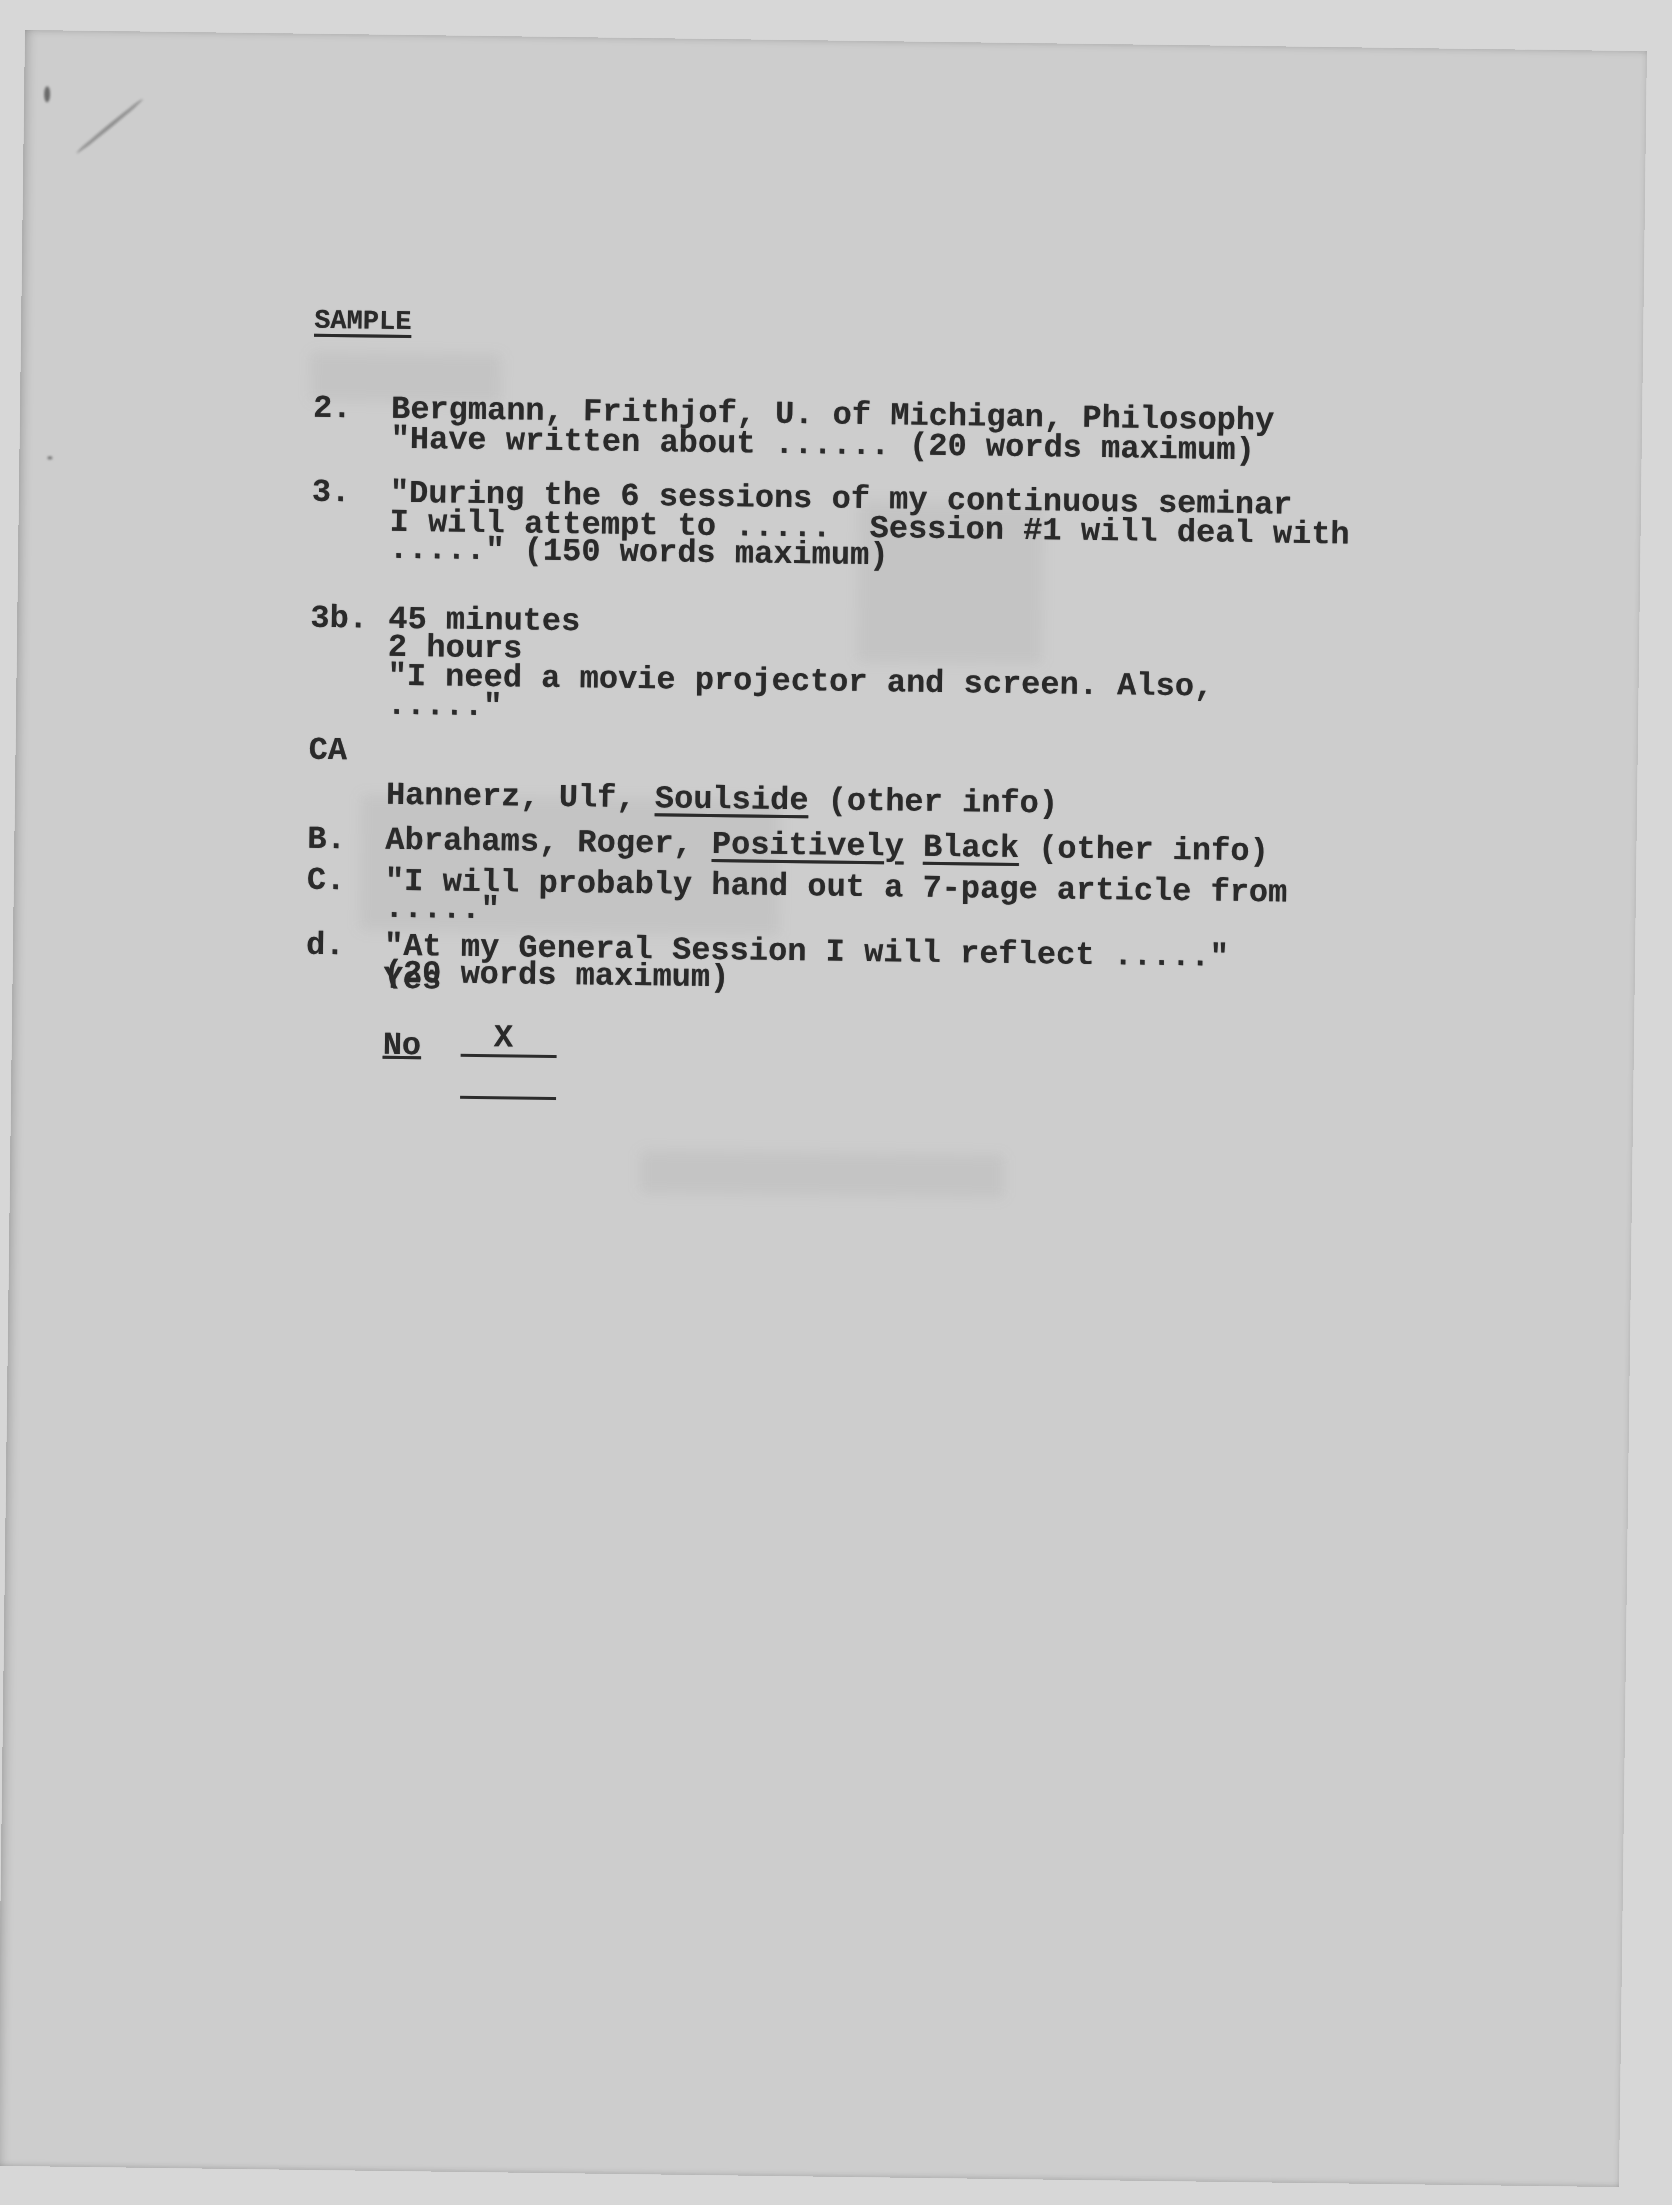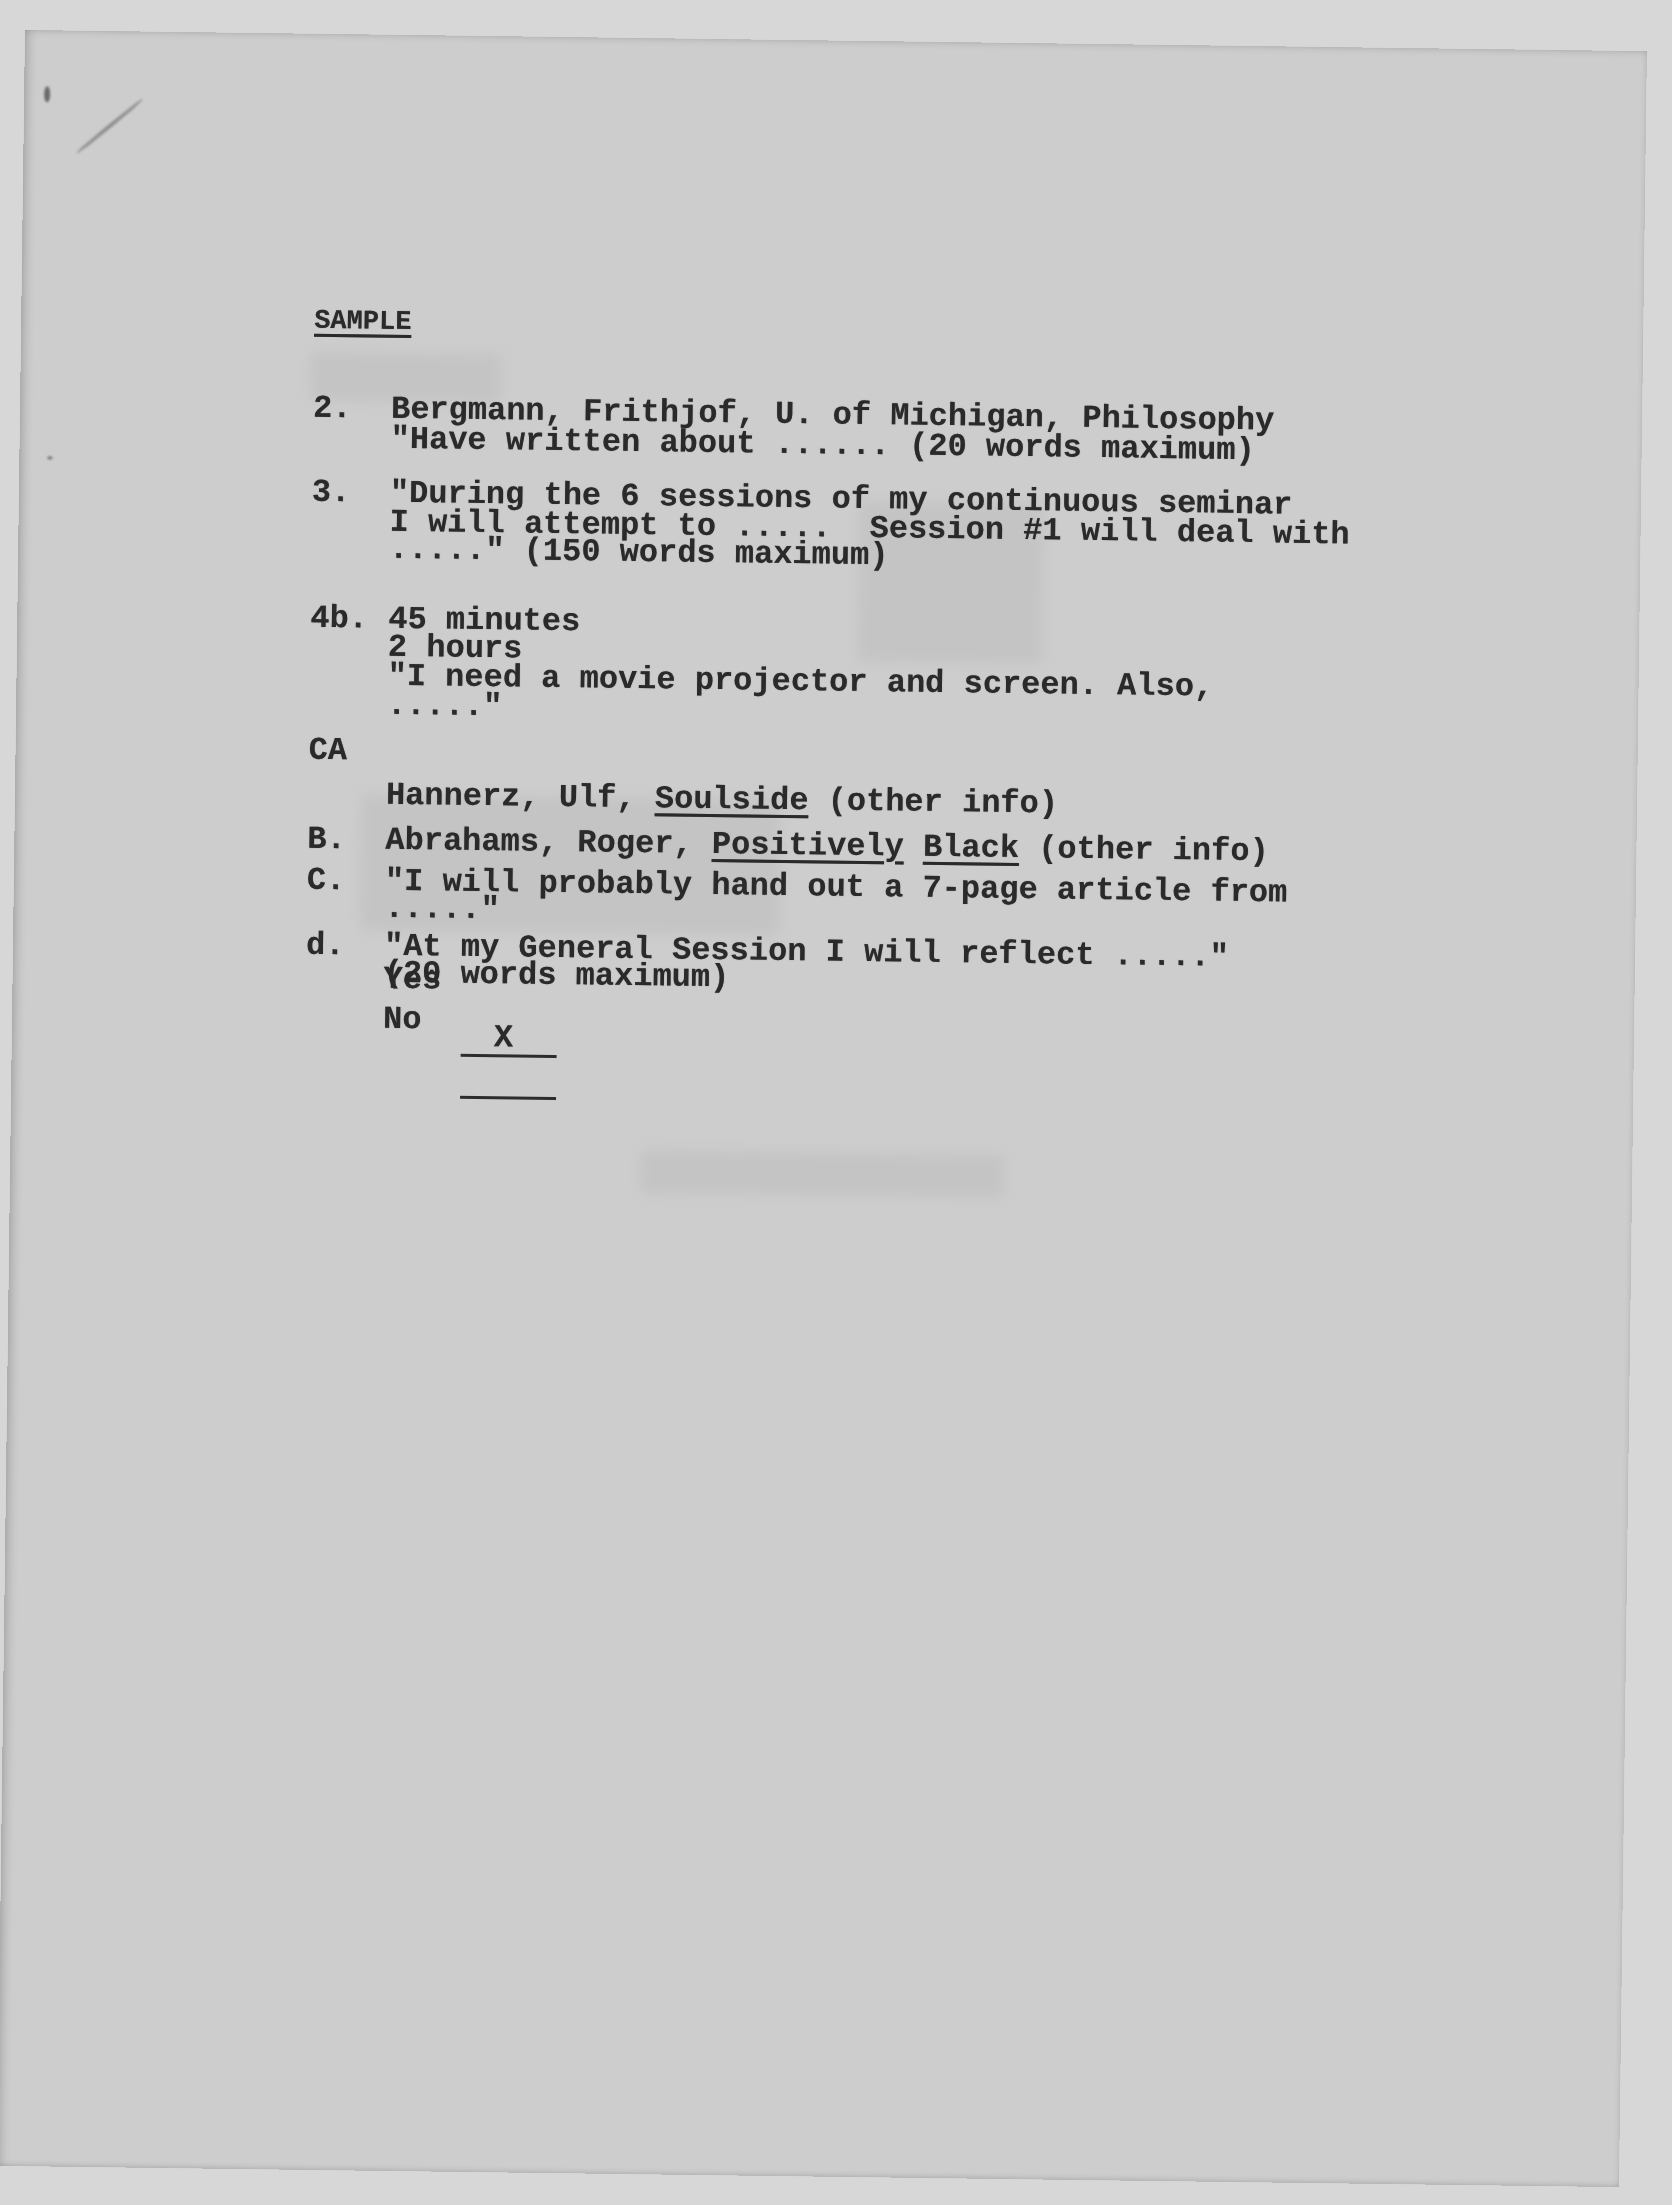--- a/index.html
+++ b/index.html
@@ -88,21 +88,21 @@
 
   <div class="line label" style="top:360px;">2.</div>
   <div class="line body" style="top:360px;">Bergmann, Frithjof, U. of Michigan, Philosophy</div>
   <div class="line body" style="top:390px;">"Have written about ...... (20 words maximum)</div>
 
   <div class="line label" style="top:444px;">3.</div>
   <div class="line body" style="top:444px;">"During the 6 sessions of my continuous seminar</div>
   <div class="line body" style="top:473px;">I will attempt to .....  Session #1 will deal with</div>
   <div class="line body" style="top:500px;">....." (150 words maximum)</div>
 
-  <div class="line label" style="top:570px;">4b.</div>
+  <div class="line label" style="top:570px;">3b.</div>
   <div class="line body" style="top:570px;">45 minutes</div>
   <div class="line body" style="top:598px;">2 hours</div>
   <div class="line body" style="top:627px;">"I need a movie projector and screen. Also,</div>
   <div class="line body" style="top:656px;">....."</div>
 
   <div class="line label" style="top:702px;">CA</div>
   <div class="line body" style="top:746px;"><span>Hannerz, Ulf, </span><span class="u">Soulside</span><span> (other info)</span></div>
 
   <div class="line label" style="top:791px;">B.</div>
   <div class="line body" style="top:791px;"><span>Abrahams, Roger, </span><span class="u">Positively</span><span> </span><span class="u">Black</span><span> (other info)</span></div>
@@ -112,18 +112,18 @@
   <div class="line body" style="top:859px;">....."</div>
 
   <div class="line label" style="top:897px;">d.</div>
   <div class="line body" style="top:897px;">"At my General Session I will reflect ....."</div>
   <div class="line body" style="top:924px;">(20 words maximum)</div>
 
   <div class="line body" style="top:930px;">Yes</div>
   <div class="line" style="top:987px; left:482px;">X</div>
   <div class="blank" style="left:449px; top:1018px;"></div>
 
-  <div class="line body" style="top:970px;">No</div>
+  <div class="line body" style="top:996px;text-decoration:underline;">No</div>
   <div class="line" style="top:1030px; left:482px;"></div>
   <div class="blank" style="left:449px; top:1060px;"></div>
 
 </div>
 
 
 </body></html>

